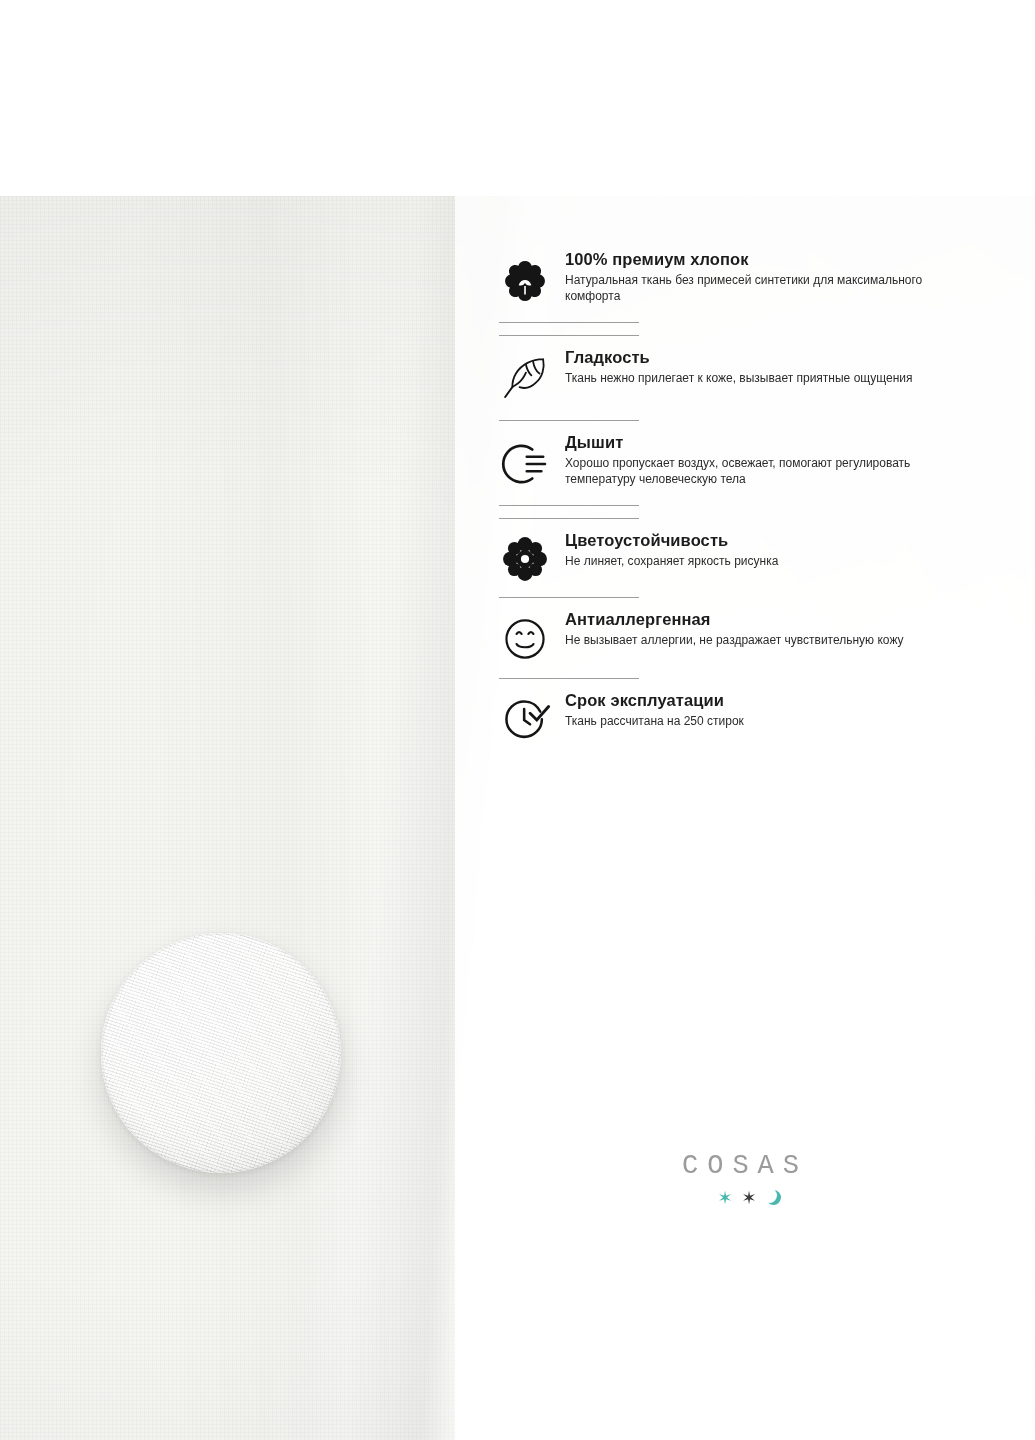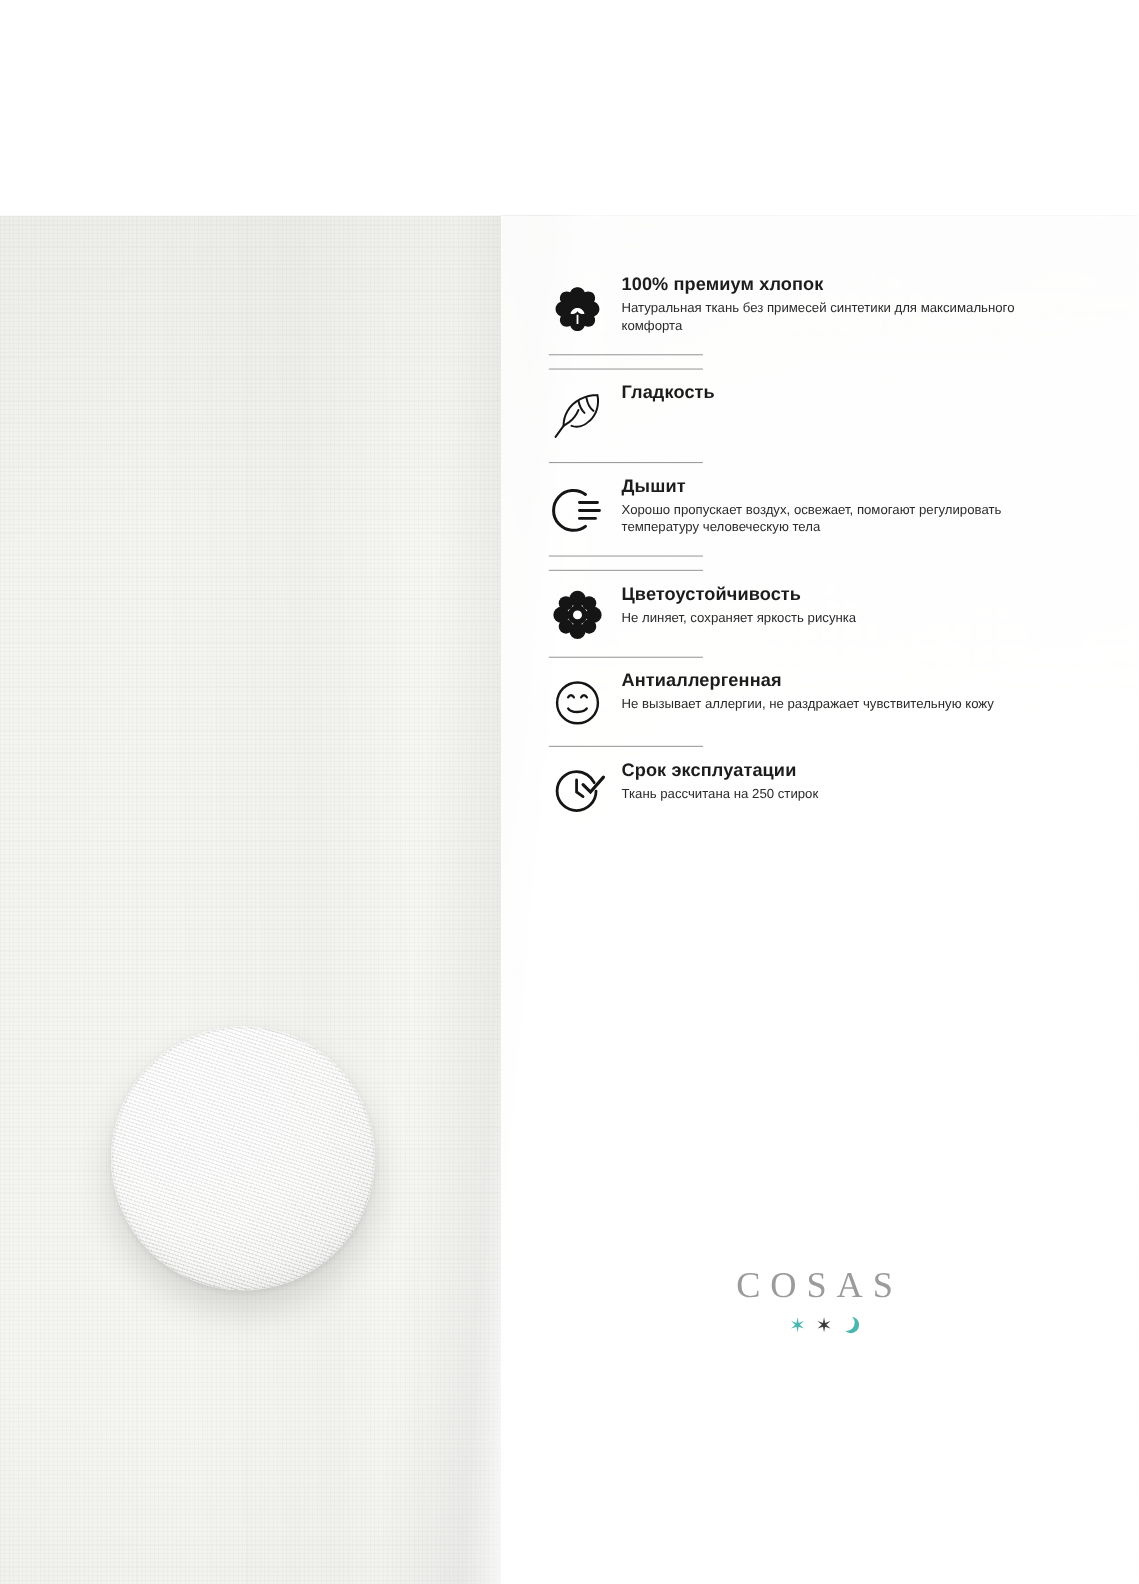--- a/index.html
+++ b/index.html
@@ -169,24 +169,24 @@
 
   
   .brand {
     position: absolute;
     left: 0;
     right: 0;
     top: 955px;
     text-align: center;
   }
   .brand-name {
-    font-size: 33px;
+    font-size: 27px;
     letter-spacing: 9px;
     color: #9b9b9b;
-    font-family: Liberation Serif, serif;
+    font-family: Liberation Mono, monospace;
   }
   .brand-marks {
     margin-top: 8px;
     display: flex;
     justify-content: center;
     align-items: center;
     gap: 9px;
     padding-left: 9px;
   }
   .star {
@@ -261,20 +261,21 @@
       <div class="feature">
         <div class="icon-wrap">
           <svg width="58" height="58" viewBox="0 0 64 64" fill="none" stroke="#151515" stroke-width="2" stroke-linecap="round">
             <path d="M52 10c-12 0-24 6-30 16-3 5-4 10-4 15l6-4c4-3 7-7 9-12M52 10c2 10-1 20-8 26-5 5-12 7-18 5"></path>
             <path d="M18 41 10 52"></path>
             <path d="M33 16c1 5 3 9 6 12M41 13c1 6 3 10 7 13"></path>
           </svg>
         </div>
         <div class="ftext">
           <p class="ftitle">Гладкость</p>
+          <p class="fdesc">Ткань нежно прилегает к коже, вызывает приятные ощущения</p>
         </div>
       </div>
 
       <div class="divider"></div>
 
       <div class="feature">
         <div class="icon-wrap">
           <svg width="58" height="58" viewBox="0 0 64 64" fill="none" stroke="#151515" stroke-width="3" stroke-linecap="round">
             <path d="M40 16a20 20 0 1 0 0 32"></path>
             <path d="M34 24h18M34 32h20M34 40h16"></path>

